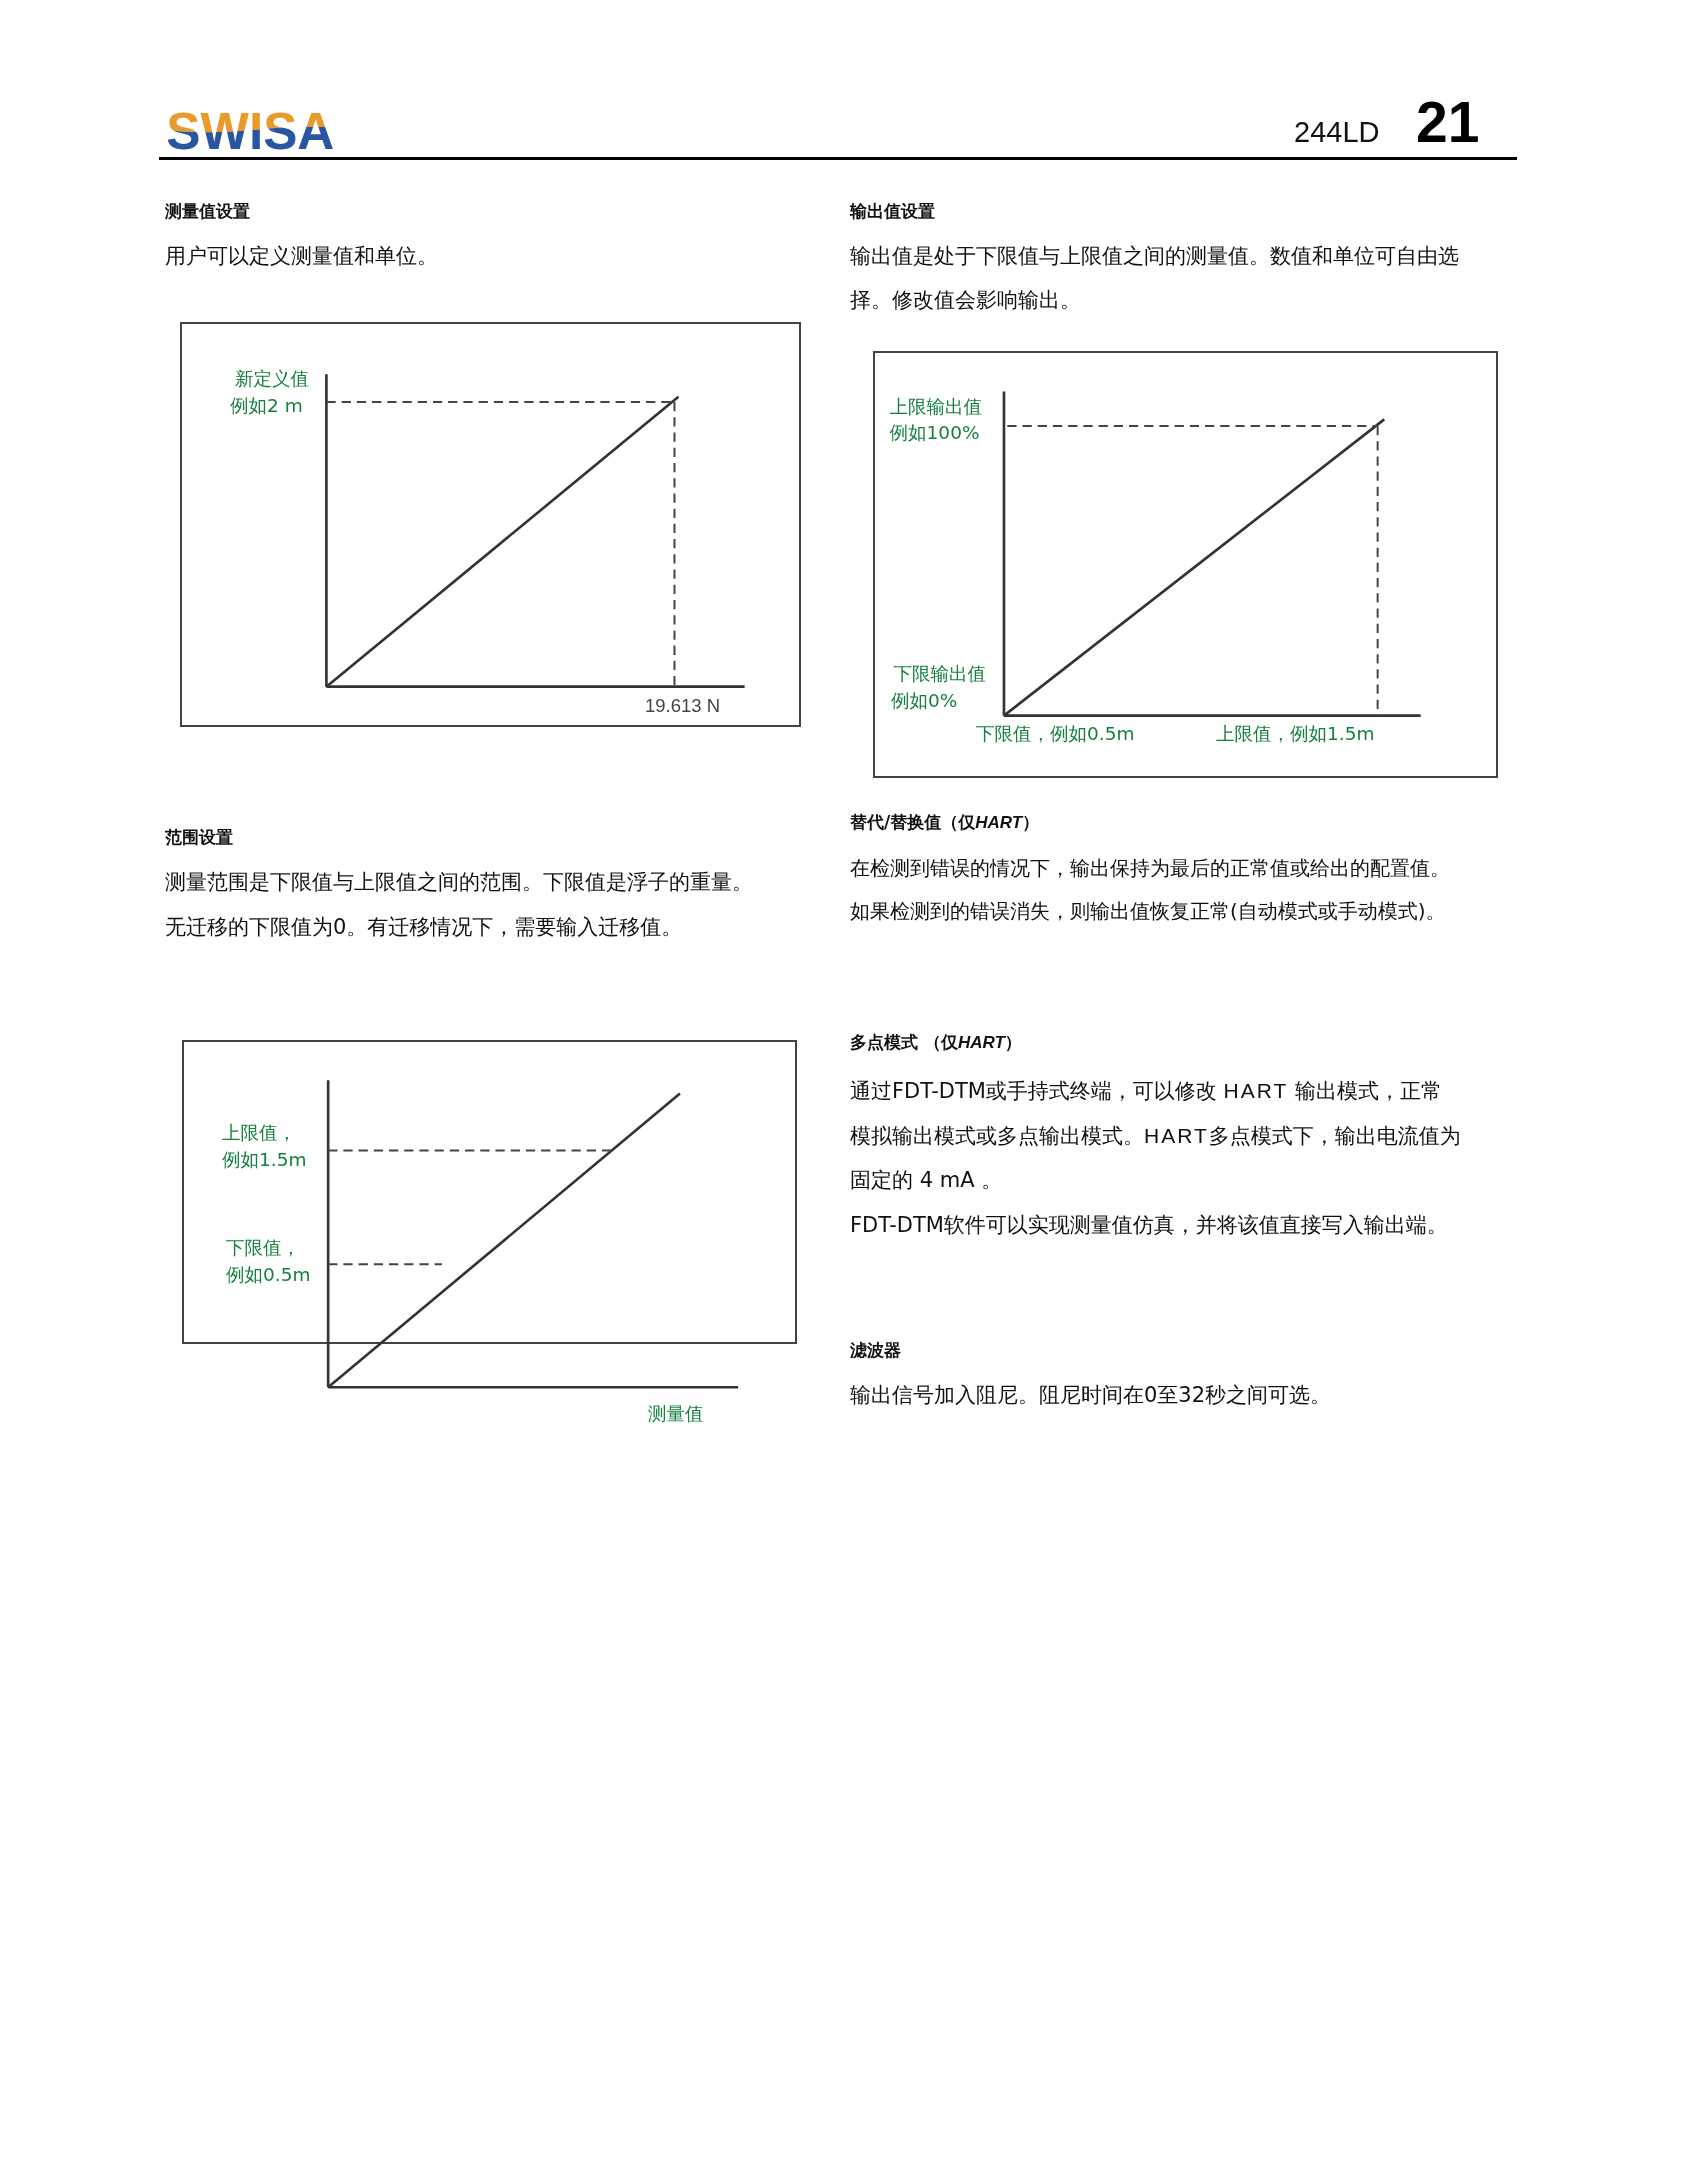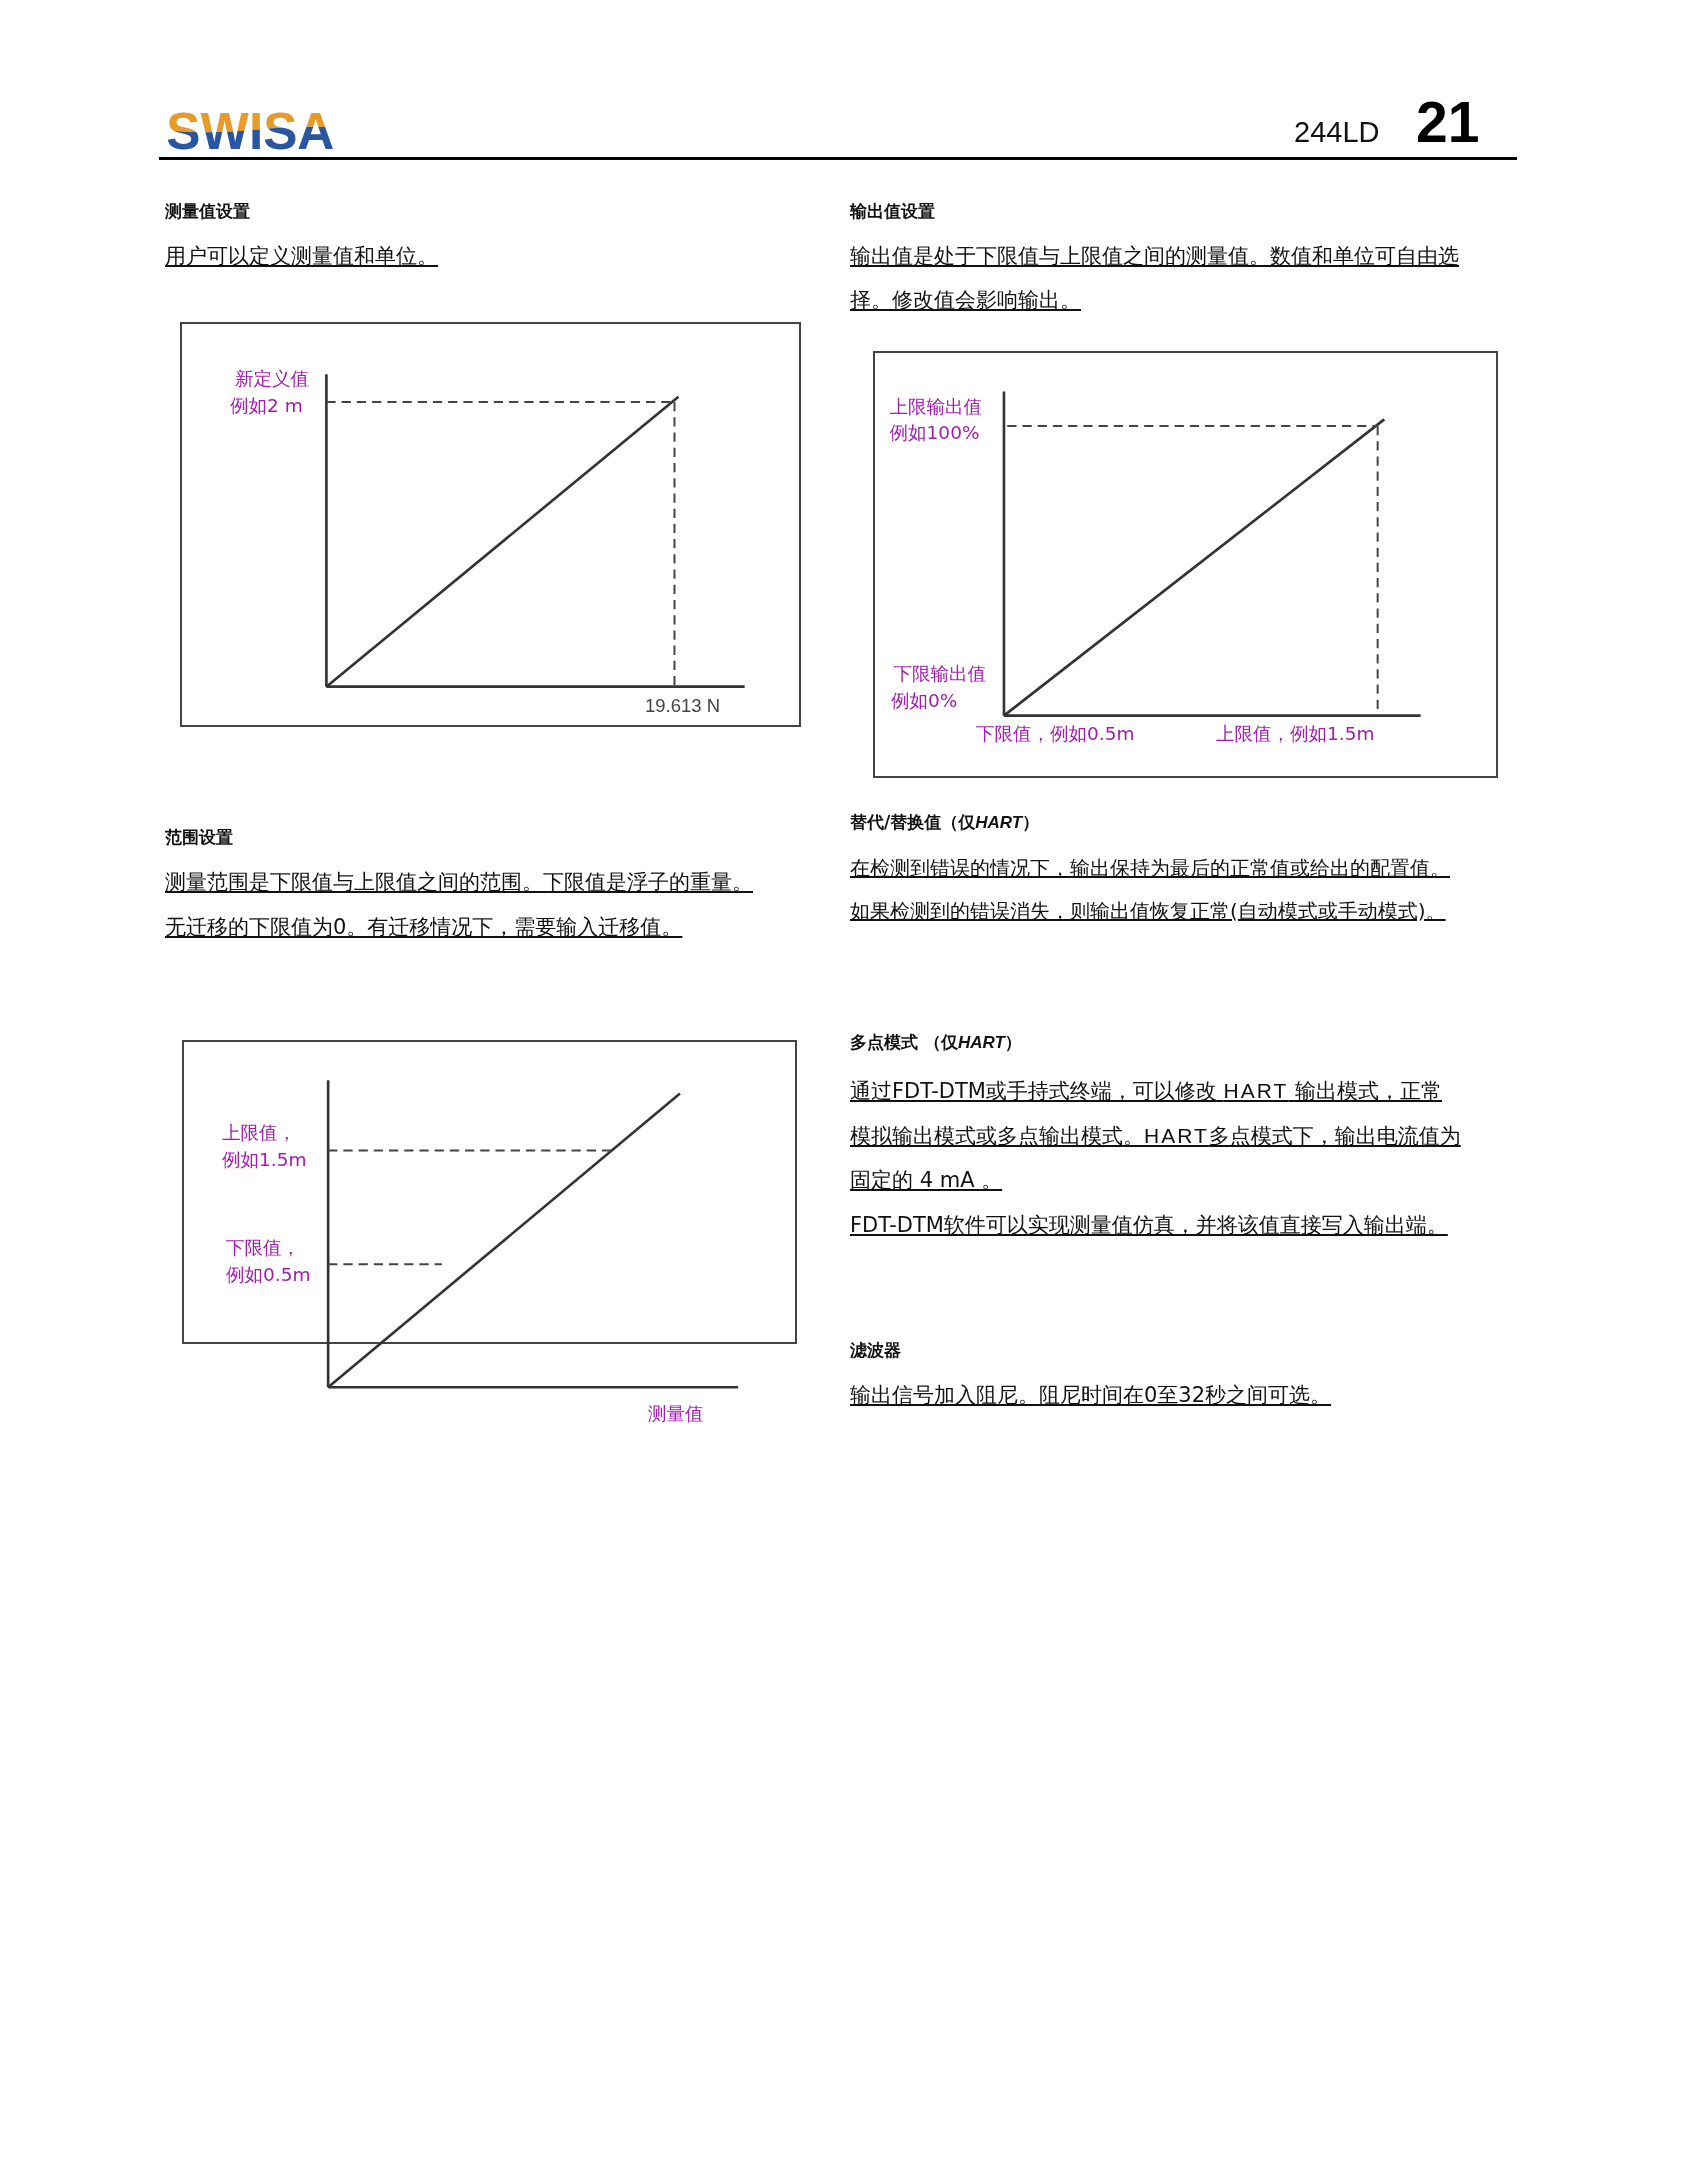--- a/index.html
+++ b/index.html
@@ -4,26 +4,26 @@
 <style>
   html, body { margin:0; padding:0; background:#ffffff; }
   body { width:1687px; height:2183px; position:relative; overflow:hidden;
          font-family:"DejaVu Sans", "Liberation Sans", sans-serif; color:#111; }
   .abs { position:absolute; }
   .logo { left:165px; top:105px; width:172px; height:48px; }
   .doc-code { left:1248px; top:116px; font-family:Liberation Sans, sans-serif; font-size:29px; color:#111;margin-left:46px; }
   .page-num { left:1416px; top:94px; font-family:"Liberation Sans", sans-serif; font-weight:bold; font-size:57px; color:#000; line-height:1; }
   .header-rule { left:159px; top:157px; width:1358px; height:2.6px; background:#000; }
   .h { font-size:17px; font-weight:bold; color:#111; white-space:nowrap; }
-  .p { font-size:21px; color:#111; line-height:45px; white-space:nowrap;text-decoration:underline; }
+  .p { font-size:21px; color:#111; line-height:45px; white-space:nowrap; }
   .hart { font-family:"Liberation Sans", sans-serif; font-style:italic; font-weight:bold; }
   .latin { font-family:"Liberation Sans", sans-serif; letter-spacing:2px; }
   .chart-box { border:2px solid #444; background:#fff; box-sizing:border-box; }
   .chart-box svg { position:absolute; left:0; top:0; }
-  .lbl { position:absolute; font-size:18.5px; color:#a21caf; line-height:26.5px; white-space:nowrap; }
+  .lbl { position:absolute; font-size:18.5px; color:#15803d; line-height:26.5px; white-space:nowrap; }
 </style>
 </head>
 <body>
 
 <div class="abs logo">
   <svg width="172" height="48" viewBox="0 0 260 72">
     <defs>
       <clipPath id="topHalf">
           <path d="M0 0 H260 V34 Q200 30 130 38 Q60 44 0 38 Z"></path>
         </clipPath>

